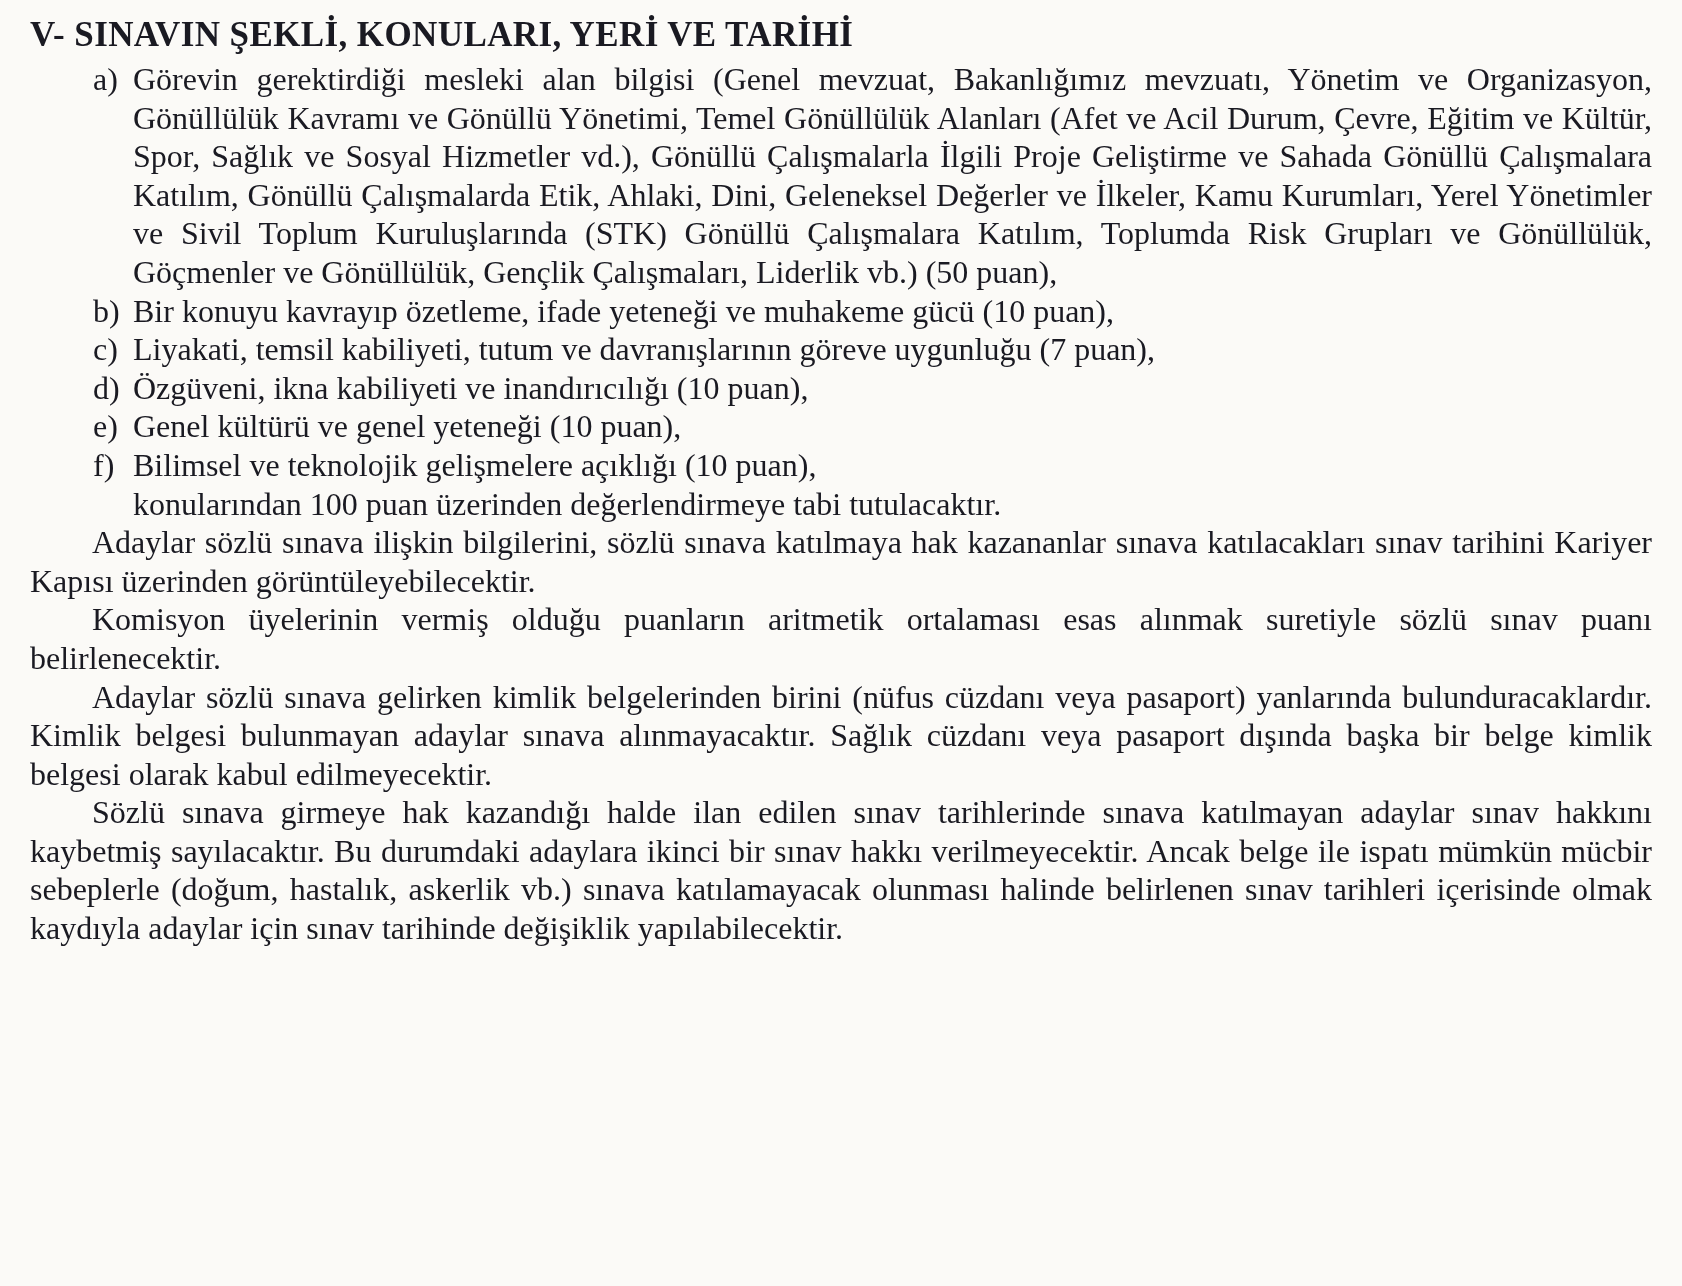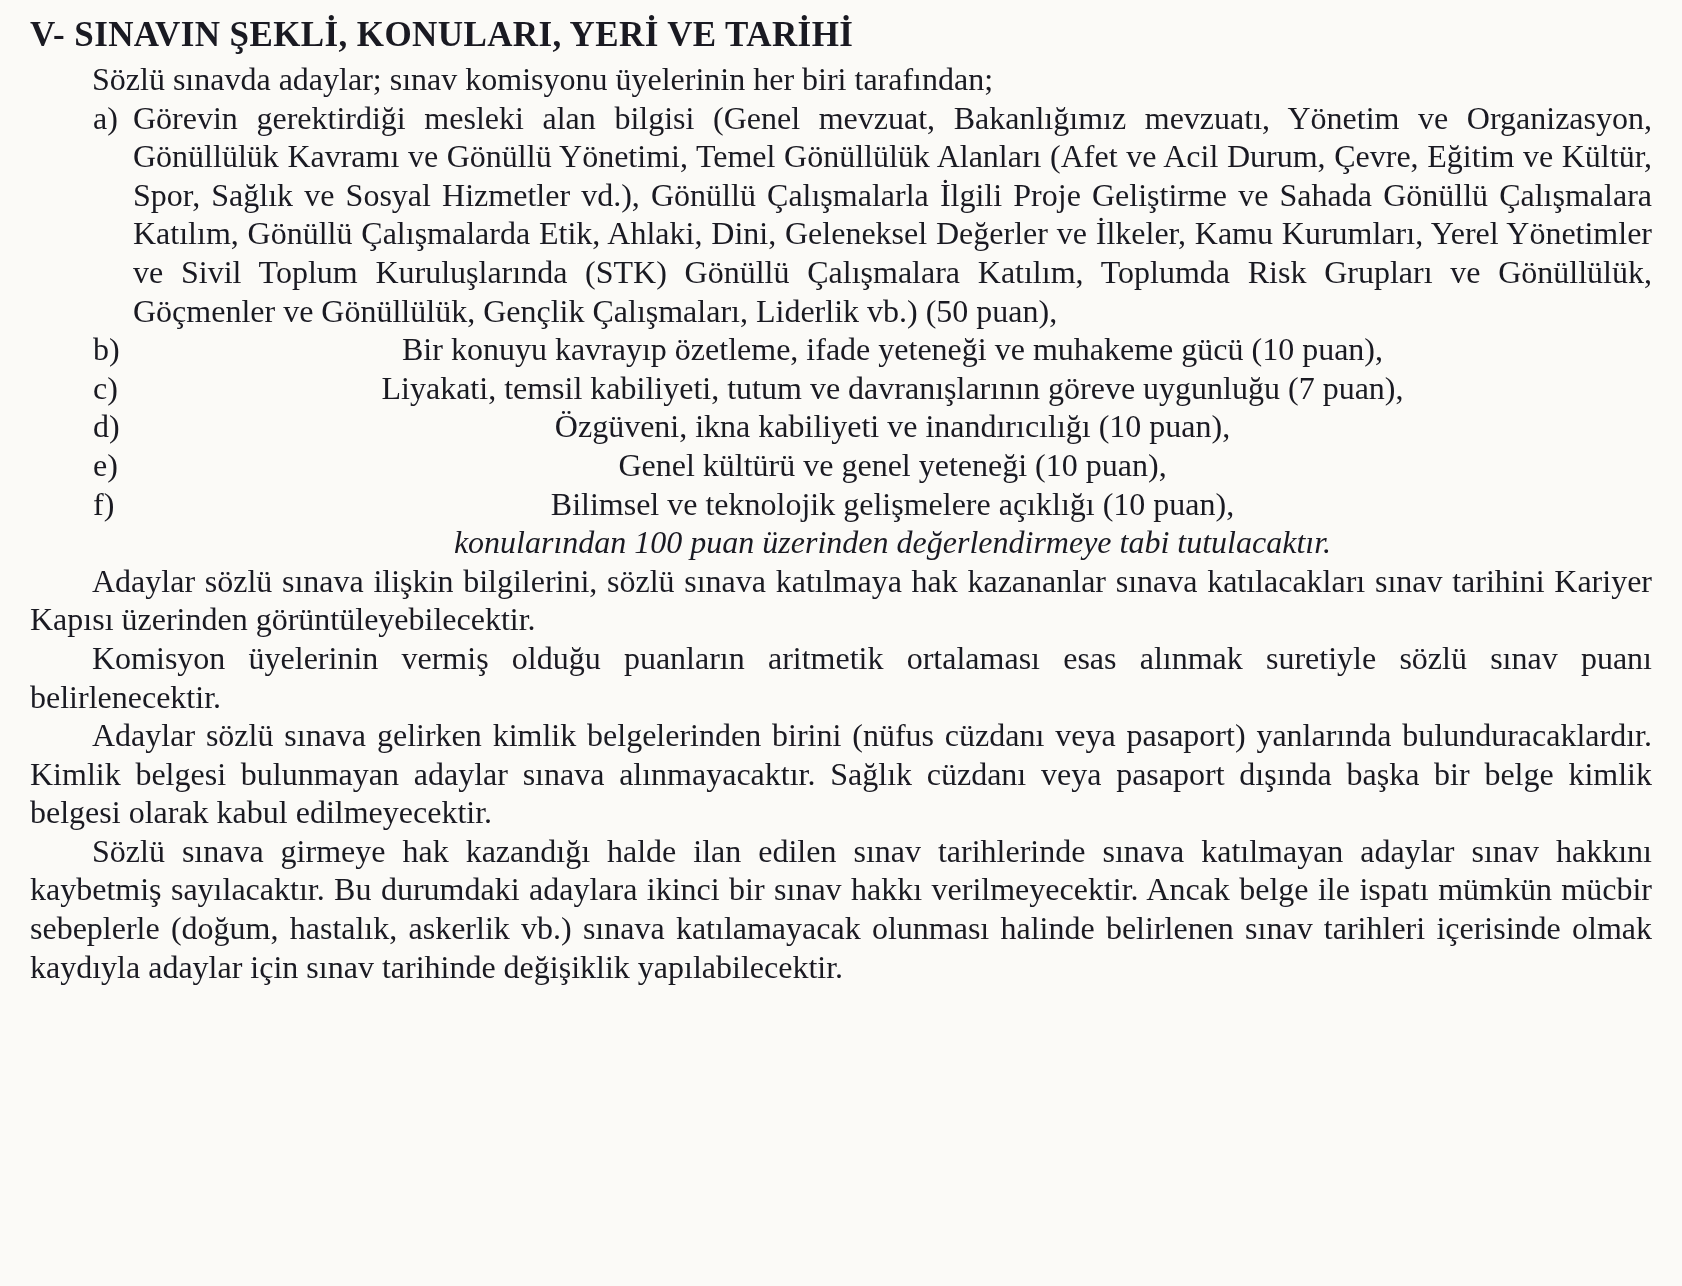--- a/index.html
+++ b/index.html
@@ -67,42 +67,40 @@
     width: 40px;
     text-align: left;
     font-size: 32px;
     line-height: 38.6px;
   }
   .lettered-list li .li-text {
     display: block;
     text-align: justify;
   }
   .lettered-list li.no-justify .li-text {
-    text-align: center;
+    text-align: left;
   }
   .tail-line {
     display: block;
     padding-left: 103px;
     font-size: 32px;
     line-height: 38.6px;
-    text-align: center;
-    font-style: italic;
+    text-align: left;
   }
 </style>
 </head>
 <body style="background: rgb(251, 250, 247); color: rgb(26, 26, 34);">
 
 <div class="page">
 
   <div class="doc-heading">V- SINAVIN ŞEKLİ, KONULARI, YERİ VE TARİHİ</div>
 
   <div class="body-block">
 
 
-    <p class="para">Sözlü sınavda adaylar; sınav komisyonu üyelerinin her biri tarafından;</p>
 
     <ul class="lettered-list">
 
       <li>
         <span class="marker">a)</span>
         <span class="li-text">Görevin gerektirdiği mesleki alan bilgisi (Genel mevzuat, Bakanlığımız mevzuatı, Yönetim ve Organizasyon, Gönüllülük Kavramı ve Gönüllü Yönetimi, Temel Gönüllülük Alanları (Afet ve Acil Durum, Çevre, Eğitim ve Kültür, Spor, Sağlık ve Sosyal Hizmetler vd.), Gönüllü Çalışmalarla İlgili Proje Geliştirme ve Sahada Gönüllü Çalışmalara Katılım, Gönüllü Çalışmalarda Etik, Ahlaki, Dini, Geleneksel Değerler ve İlkeler, Kamu Kurumları, Yerel Yönetimler ve Sivil Toplum Kuruluşlarında (STK) Gönüllü Çalışmalara Katılım, Toplumda Risk Grupları ve Gönüllülük, Göçmenler ve Gönüllülük, Gençlik Çalışmaları, Liderlik vb.) (50 puan),</span>
       </li>
 
       <li class="no-justify">
         <span class="marker">b)</span>

